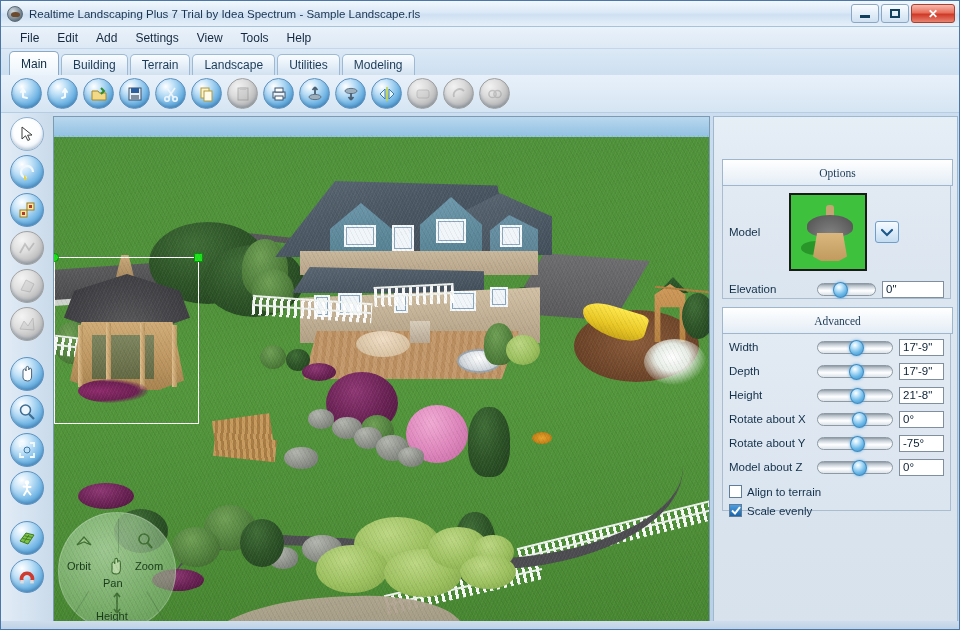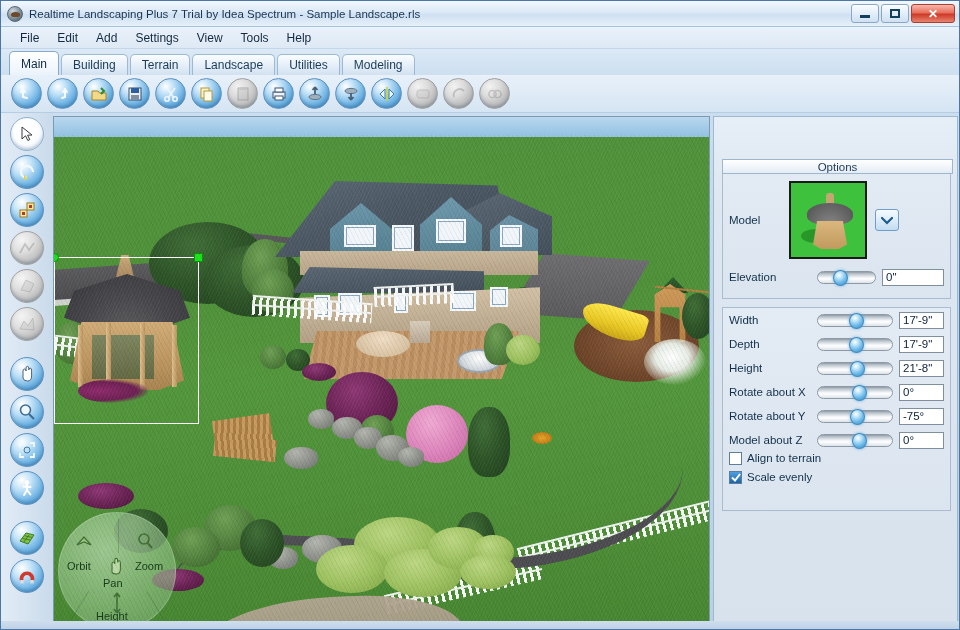--- a/index.html
+++ b/index.html
@@ -439,25 +439,25 @@
     font-size: 12px; color: #17456e; display:flex; align-items:center; justify-content:center;
     cursor: pointer;
   }
 
   .group {
     position: absolute; left: 8px; width: 229px;
     border: 1px solid #aabdd0;
     background: linear-gradient(180deg,#e3ebf4 0%, #dbe5ef 100%);
   }
   .group-title {
-    position: relative; top: -1px; left: -1px; width: 231px; height: 15px;
+    position: relative; top: -1px; left: -1px; width: 231px; height: 27px;
     background: linear-gradient(180deg,#ffffff 0%,#f0f5fa 55%,#e3ecf5 100%);
     border: 1px solid #9fb6cc;
     font-size: 11.5px; color: #1d3a56;
-    display: flex; align-items: center; justify-content: center;
+    display: flex; align-items: center; justify-content: center; font-family: Liberation Serif, serif;
   }
   .row {
     display: flex; align-items: center; height: 24px; padding: 0 6px;
   }
   .row-label {
     width: 88px; font-size: 11.5px; color: #13304a; flex: 0 0 auto;
   }
   .slider {
     position: relative; flex: 1 1 auto; height: 13px; margin-right: 6px;
     border-radius: 7px;
@@ -511,21 +511,21 @@
   #mt-shadow {
     position: absolute; left: 10px; top: 46px; width: 30px; height: 14px;
     background: rgba(0,70,0,.35); border-radius: 50%;
   }
   #model-drop {
     margin-left: 8px; width: 24px; height: 22px;
     background: linear-gradient(180deg,#f6fbff 0%,#ddecf9 50%,#c3dcf1 100%);
     border: 1px solid #6f9fc8; border-radius: 3px;
     display: flex; align-items: center; justify-content: center; cursor: pointer;
   }
-  .chk-row { display: flex; align-items: flex-start; height: 19px; padding: 0 6px; gap: 5px; }
+  .chk-row { display: flex; align-items: flex-end; height: 19px; padding: 0 6px; gap: 5px; }
   .chkbox {
     width: 13px; height: 13px; background: #fff; border: 1px solid #5f7d99;
     display: flex; align-items: center; justify-content: center; flex: 0 0 auto;
     cursor: pointer;
   }
   .chkbox.checked {
     background: linear-gradient(180deg,#4d9fe0 0%, #1c63a8 100%);
   }
   .chk-label { font-size: 11.5px; color: #13304a; }
 
@@ -922,20 +922,21 @@
         <div class="row">
           <div class="row-label">Elevation</div>
           <div class="slider">
             <div class="knob" style="left:26%;"></div>
           </div>
           <div class="numbox numbox-wide">0"</div>
         </div>
       </div>
 
       <div class="group" style="top:190px;height:204px;">
+        <div class="group-title">Advanced</div>
 
         <div class="row">
           <div class="row-label">Width</div>
           <div class="slider">
               <div class="knob" style="left:42%;"></div>
             </div>
           <div class="numbox">17'-9"</div>
         </div>
         <div class="row">
           <div class="row-label">Depth</div>

